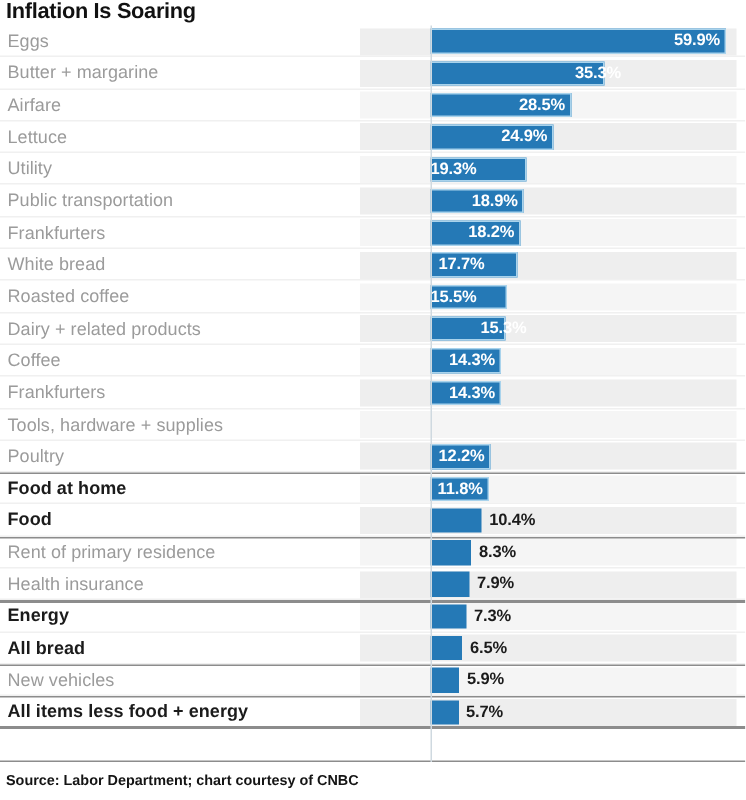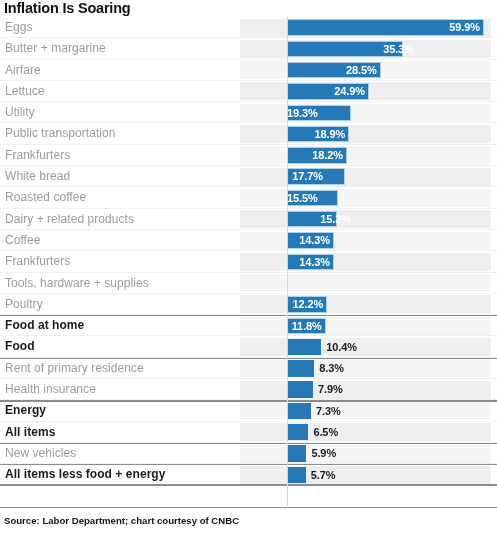--- a/index.html
+++ b/index.html
@@ -343,21 +343,21 @@
         <div class="rowline"></div>
         <div class="rowlabel">Energy</div>
         <div class="barwrap">
           <div class="bar" style="width: 24px;"></div>
           <div class="barval outside" style="left: 29px;">7.3%</div>
         </div>
       </div>
       <div class="row bold">
         <div class="band"></div>
         <div class="rowline"></div>
-        <div class="rowlabel">All items</div>
+        <div class="rowlabel">All bread</div>
         <div class="barwrap">
           <div class="bar" style="width: 21.4px;"></div>
           <div class="barval outside" style="left: 26.4px;">6.5%</div>
         </div>
       </div>
       <div class="row alt sep-top">
         <div class="band"></div>
         <div class="rowline"></div>
         <div class="rowlabel">New vehicles</div>
         <div class="barwrap">

